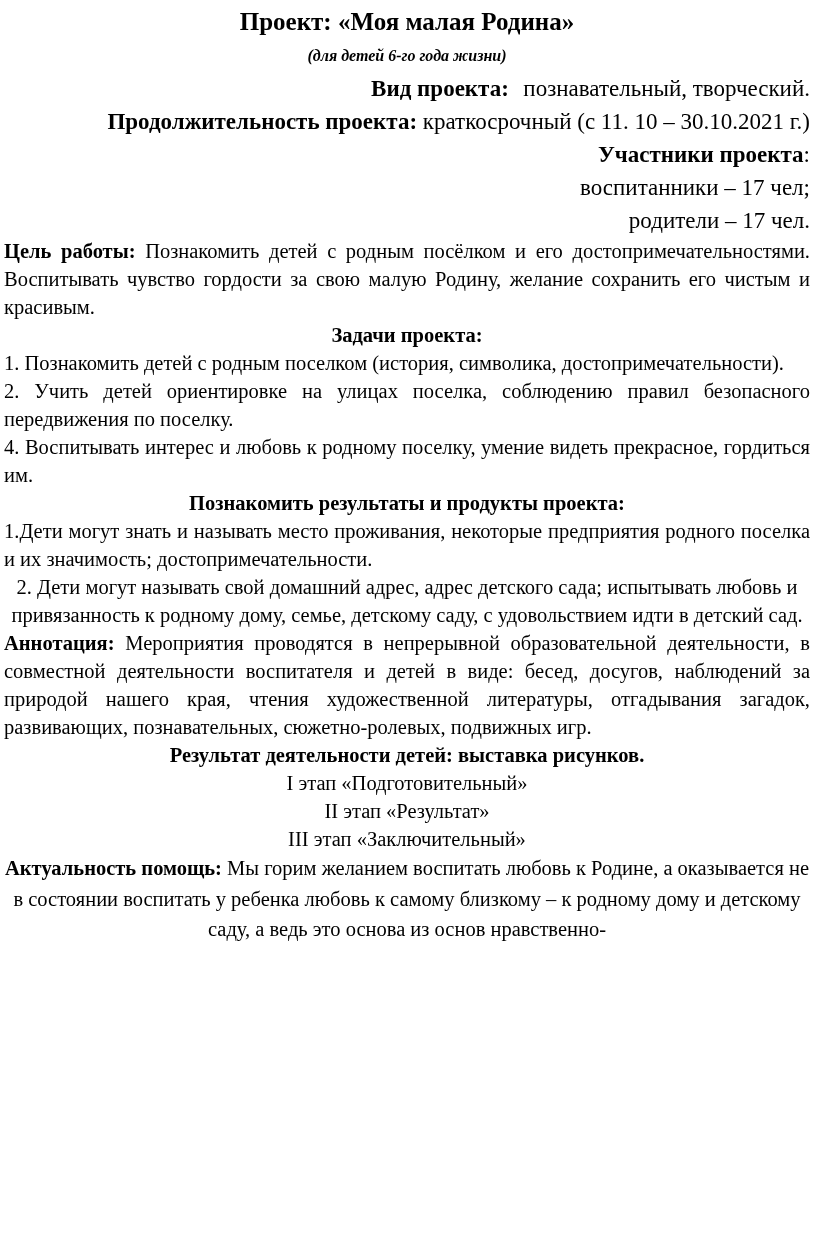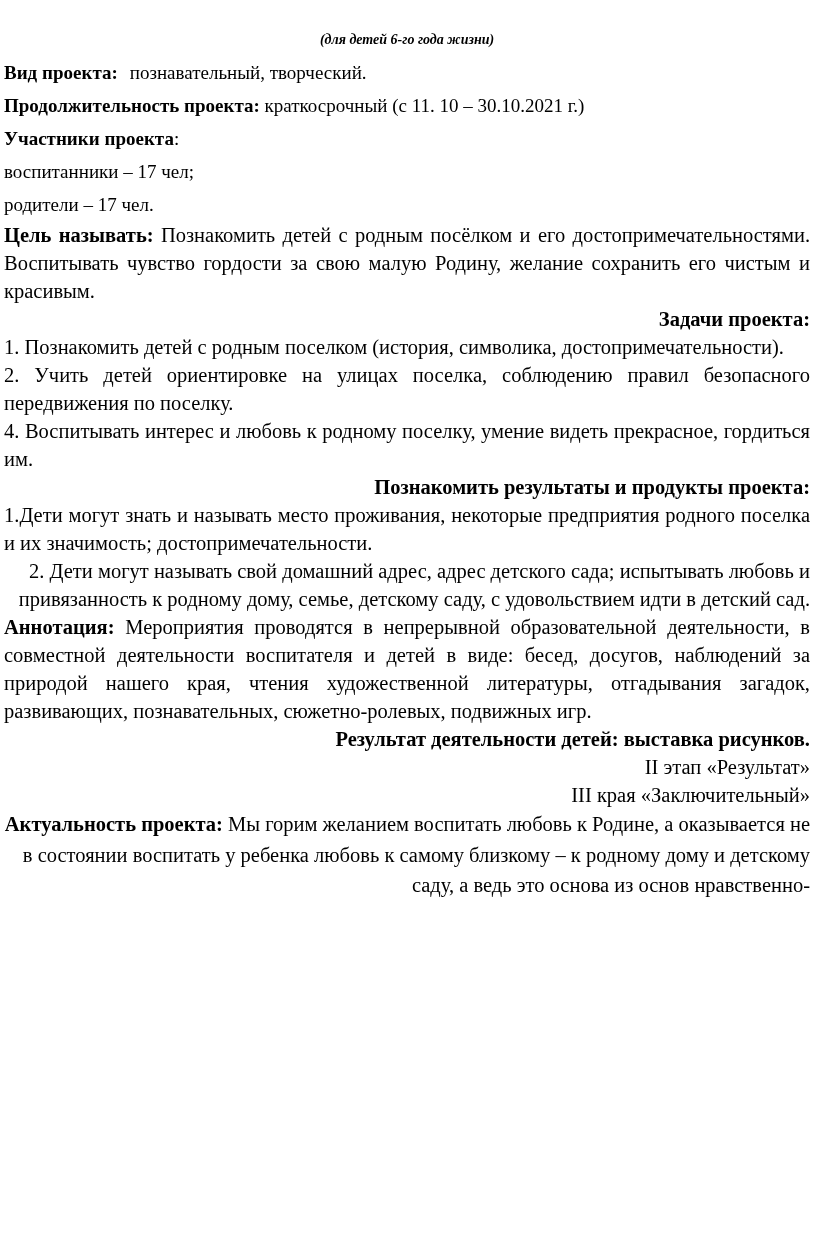--- a/index.html
+++ b/index.html
@@ -22,73 +22,74 @@
     margin: 0;
     text-align: center;
     font-weight: bold;
     font-size: 25px;
     line-height: 36px;
   }
   .subtitle {
     text-align: center;
     font-weight: bold;
     font-style: italic;
-    font-size: 14px;
+    font-size: 16px;
     line-height: 32px;
-    margin-top: 20px;
   }
   p { margin: 0; }
   .head {
-    font-size: 19px;
+    font-size: 23px;
     line-height: 33px;
-    text-align: left;
+    text-align: right;
   }
   .body {
     font-size: 20.5px;
     line-height: 28px;
-    text-align: right;
+    text-align: center;
   }
   .just { text-align: justify; }
   .rel  { line-height: 30.5px; }
   b.lbl { font-weight: bold; }
   b.g2  { margin-right: 0.38em; }
 </style>
 </head>
 <body>
 
 <div class="page">
 
+  <h1 class="title">Проект: «Моя малая Родина»</h1>
 
   <div class="subtitle">(для детей 6-го года жизни)</div>
 
   <p class="head"><b class="lbl g2">Вид проекта:</b> <span>познавательный, творческий.</span></p>
 
   <p class="head"><b class="lbl">Продолжительность проекта:</b> <span>краткосрочный (с 11. 10 – 30.10.2021 г.)</span></p>
 
   <p class="head"><b class="lbl">Участники проекта</b><span>:</span></p>
 
   <p class="head">воспитанники – 17 чел;</p>
   <p class="head">родители – 17 чел.</p>
 
-  <p class="body just"><b class="lbl">Цель называть:</b> <span>Познакомить детей с родным посёлком и его достопримечательностями. Воспитывать чувство гордости за свою малую Родину, желание сохранить его чистым и красивым.</span></p>
+  <p class="body just"><b class="lbl">Цель работы:</b> <span>Познакомить детей с родным посёлком и его достопримечательностями. Воспитывать чувство гордости за свою малую Родину, желание сохранить его чистым и красивым.</span></p>
 
   <p class="body"><b class="lbl">Задачи проекта:</b></p>
 
   <p class="body just">1. Познакомить детей с родным поселком (история, символика, достопримечательности).</p>
   <p class="body just">2. Учить детей ориентировке на улицах поселка, соблюдению правил безопасного передвижения по поселку.</p>
   <p class="body just">4. Воспитывать интерес и любовь к родному поселку, умение видеть прекрасное, гордиться им.</p>
 
   <p class="body"><b class="lbl">Познакомить результаты и продукты проекта:</b></p>
 
   <p class="body just">1.Дети могут знать и называть место проживания, некоторые предприятия родного поселка и их значимость; достопримечательности.</p>
   <p class="body">2. Дети могут называть свой домашний адрес, адрес детского сада; испытывать любовь и привязанность к родному дому, семье, детскому саду, с удовольствием идти в детский сад.</p>
 
   <p class="body just"><b class="lbl">Аннотация:</b> <span>Мероприятия проводятся в непрерывной образовательной деятельности, в совместной деятельности воспитателя и детей в виде: бесед, досугов, наблюдений за природой нашего края, чтения  художественной литературы, отгадывания загадок, развивающих, познавательных, сюжетно-ролевых, подвижных игр.</span></p>
 
   <p class="body"><b class="lbl">Результат деятельности детей: выставка рисунков.</b></p>
 
 
+  <p class="body">I этап «Подготовительный»</p>
   <p class="body">II этап «Результат»</p>
-  <p class="body">III края «Заключительный»</p>
+  <p class="body">III этап «Заключительный»</p>
 
-  <p class="body rel"><b class="lbl">Актуальность проекта:</b> <span>Мы горим желанием воспитать любовь к Родине, а оказывается не в состоянии воспитать у ребенка любовь к самому близкому – к родному дому и детскому саду, а ведь это основа из основ нравственно-</span></p>
+  <p class="body rel"><b class="lbl">Актуальность помощь:</b> <span>Мы горим желанием воспитать любовь к Родине, а оказывается не в состоянии воспитать у ребенка любовь к самому близкому – к родному дому и детскому саду, а ведь это основа из основ нравственно-</span></p>
 
 </div>
 
 </body></html>

